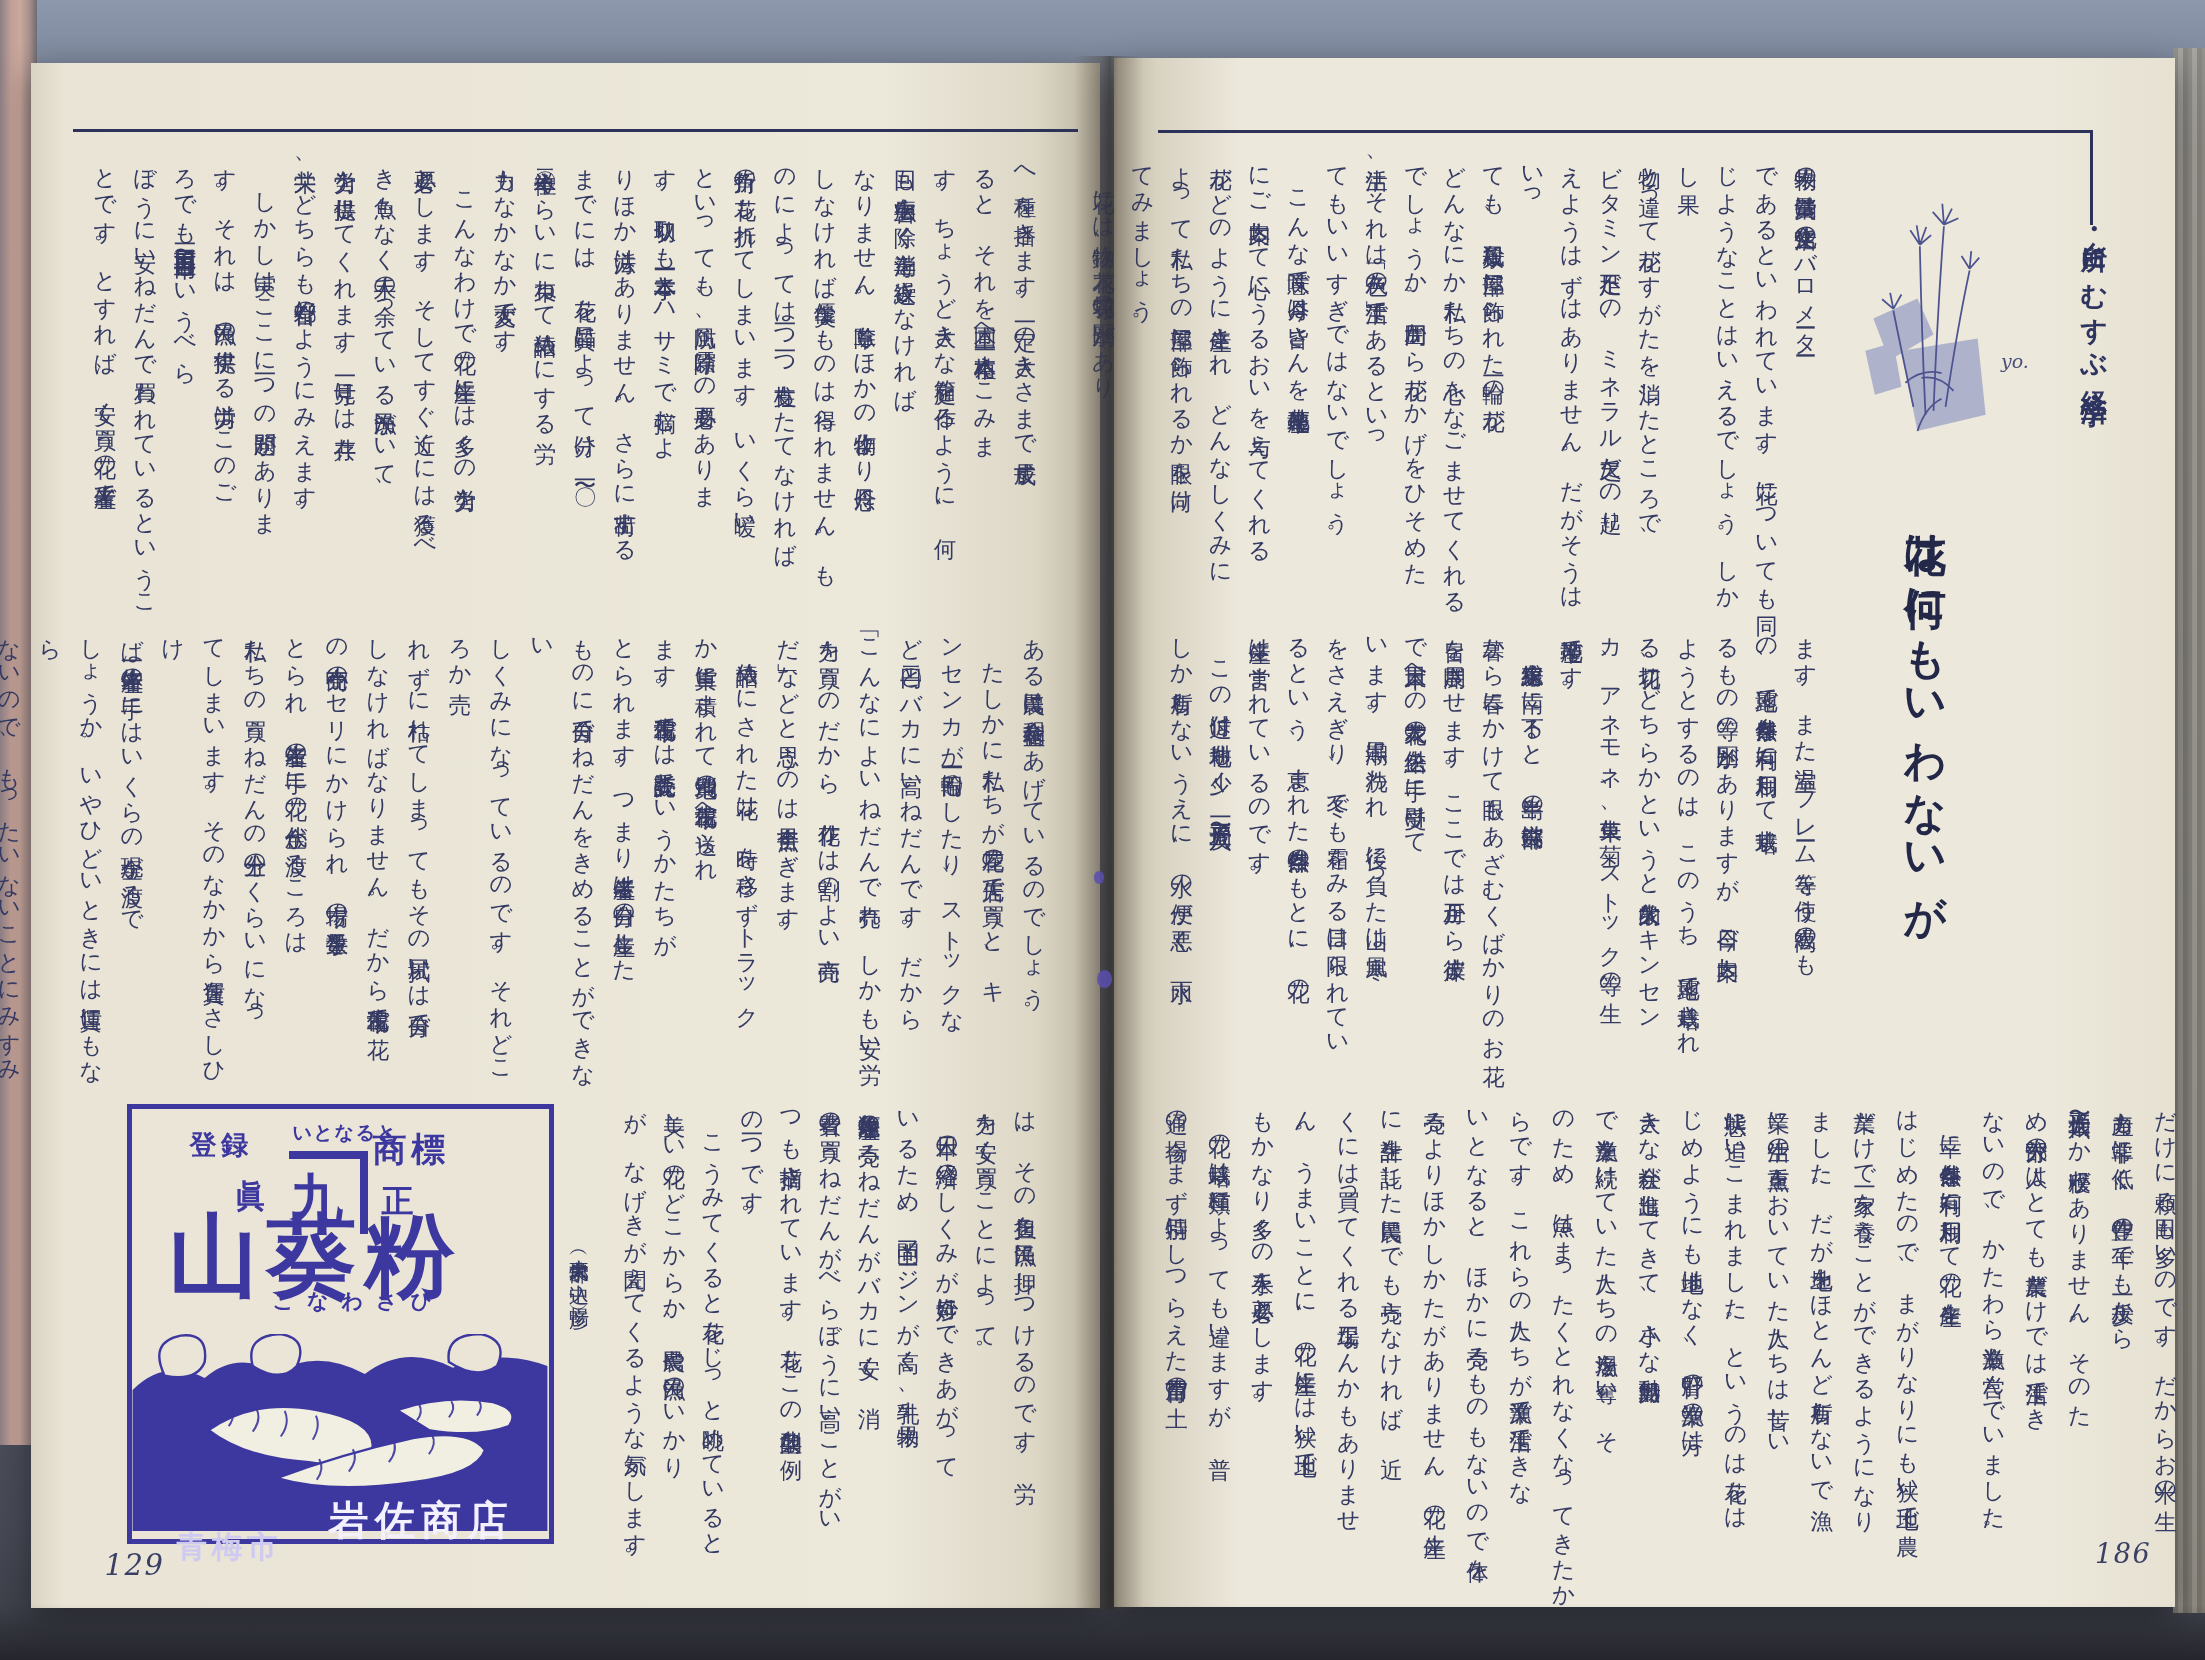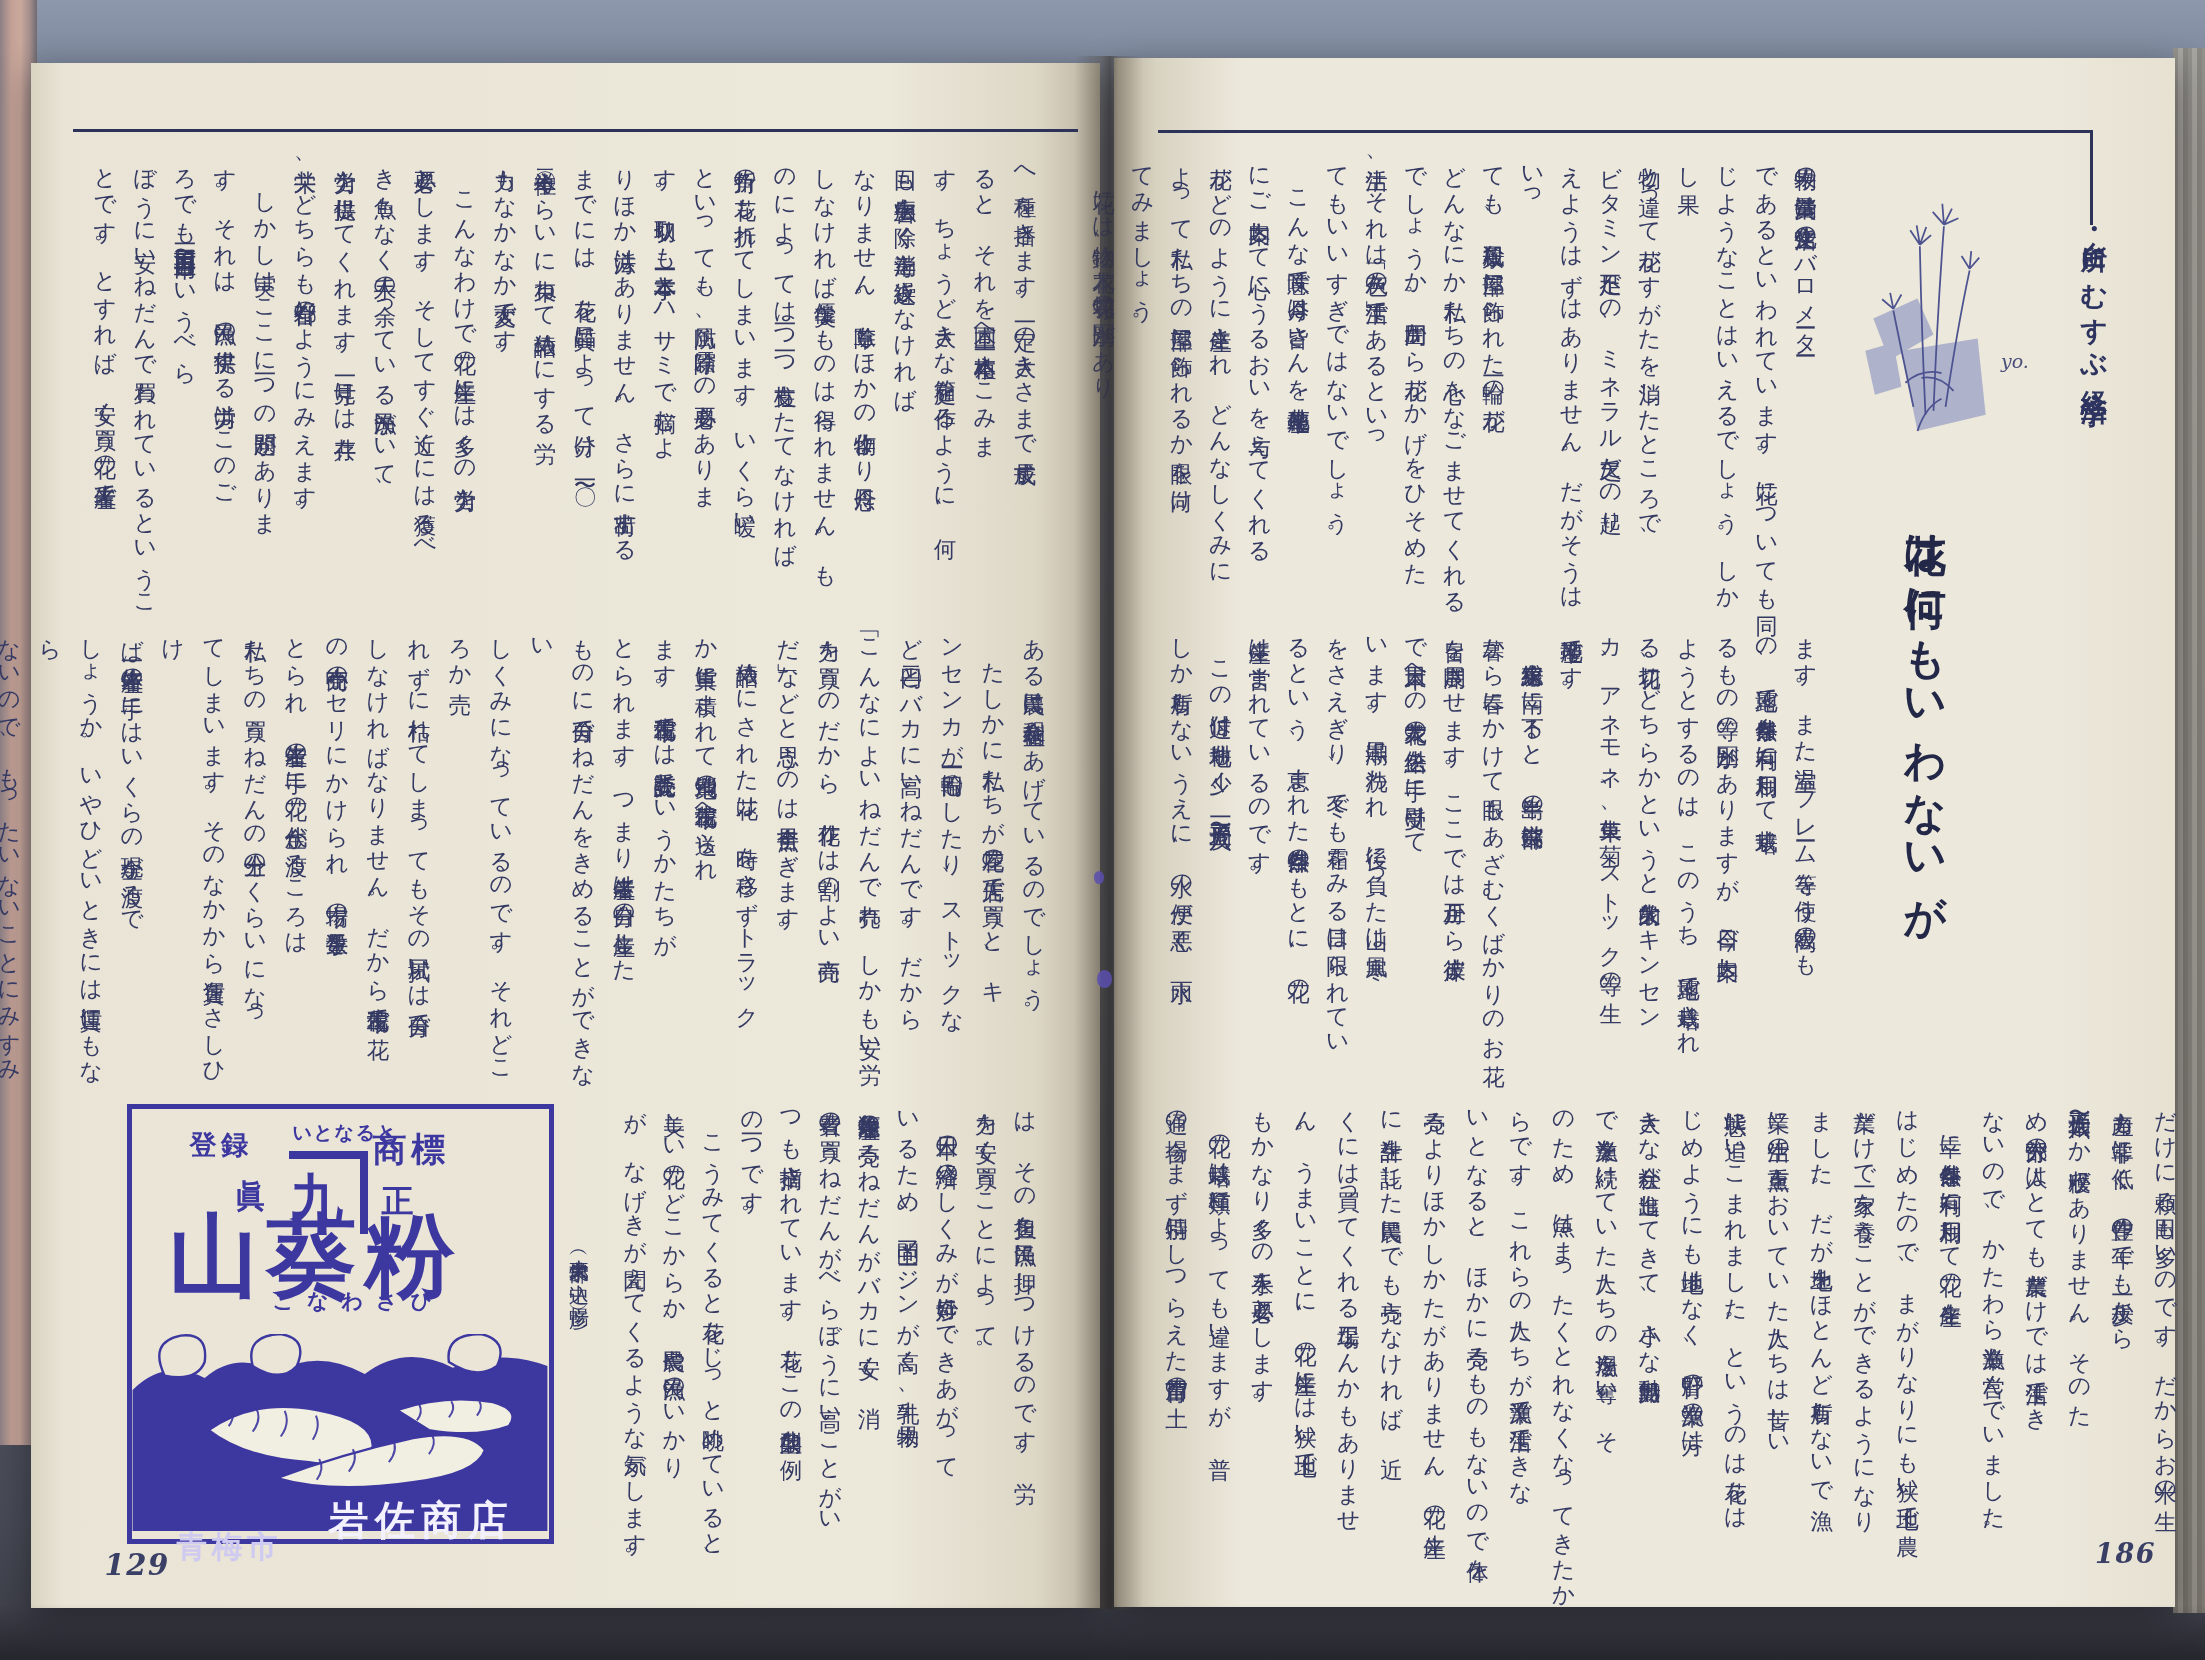--- a/index.html
+++ b/index.html
@@ -21,21 +21,21 @@
       background:linear-gradient(270deg,#e6e1d1 0%,#ece8db 12%,#ece8db 88%,#d8d2c1 96%,#b4ad9c 100%);}
   .gutter{position:absolute;left:1074px;top:56px;width:69px;height:1553px;
       background:linear-gradient(90deg,rgba(70,62,50,0) 0%,rgba(70,62,50,.38) 40%,rgba(45,40,33,.52) 52%,rgba(70,62,50,.30) 64%,rgba(70,62,50,0) 100%);}
   .ink-dot{position:absolute;border-radius:50%;background:#5a4fae;opacity:.85;}
   
   .rule{position:absolute;background:#2d3258;}
   .vtext{position:absolute;writing-mode:vertical-rl;text-orientation:upright;
          white-space:pre-line;color:#343a63;font-size:22.5px;letter-spacing:0.8px;}
   .series{font-size:26.5px;letter-spacing:4.8px;color:#2e3460;font-weight:700;}
   .headline{font-size:42px;font-weight:700;color:#232848;letter-spacing:3.2px;}
-  .pagenum{position:absolute;font-style:italic;font-size:27px;color:#3a3f66;letter-spacing:1.6px;font-weight:bold;}
+  .pagenum{position:absolute;font-style:italic;font-size:27px;color:#3a3f66;letter-spacing:1.6px;}
   .credit{font-size:20px;color:#343a63;}
   .sig{position:absolute;font-style:italic;font-size:19px;color:#4a4f7a;}
   
   #ad{position:absolute;left:96px;top:1041px;width:427px;height:440px;
       border:5.6px solid #3d37a0;background:#eae5d7;box-sizing:border-box;}
   #ad .adtxt{position:absolute;color:#3d37a0;font-weight:700;}
   #ad-registered{left:58px;top:17.7px;font-size:27px;letter-spacing:4.8px;}
   #ad-brandmark{left:161px;top:11.2px;font-size:19px;letter-spacing:1.6px;}
   #ad-trademark{left:241px;top:17.7px;font-size:34px;letter-spacing:4.8px;}
   #ad-genuine-l{left:103px;top:66px;font-size:32px;}

